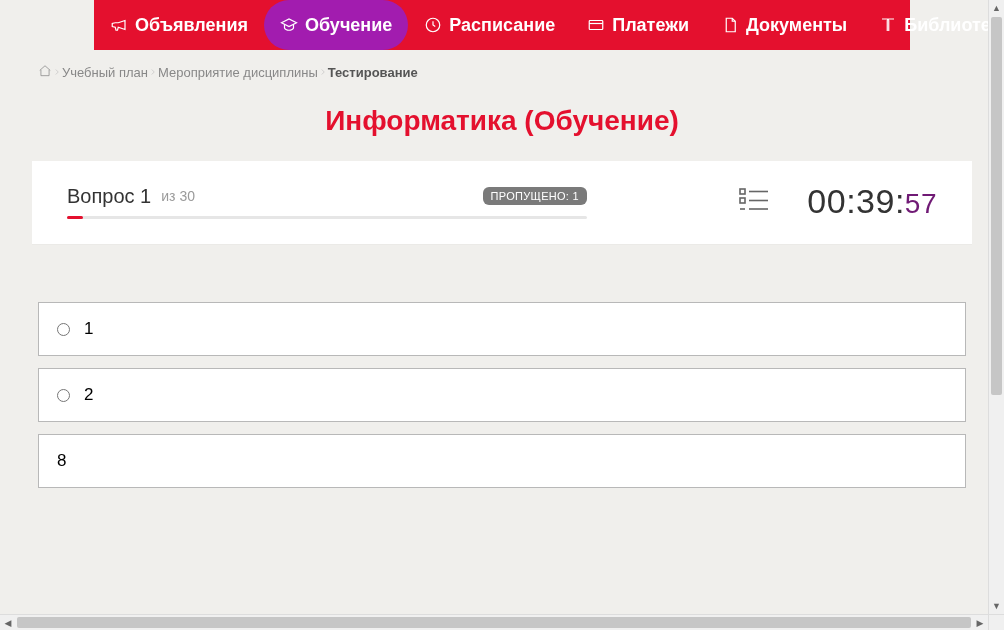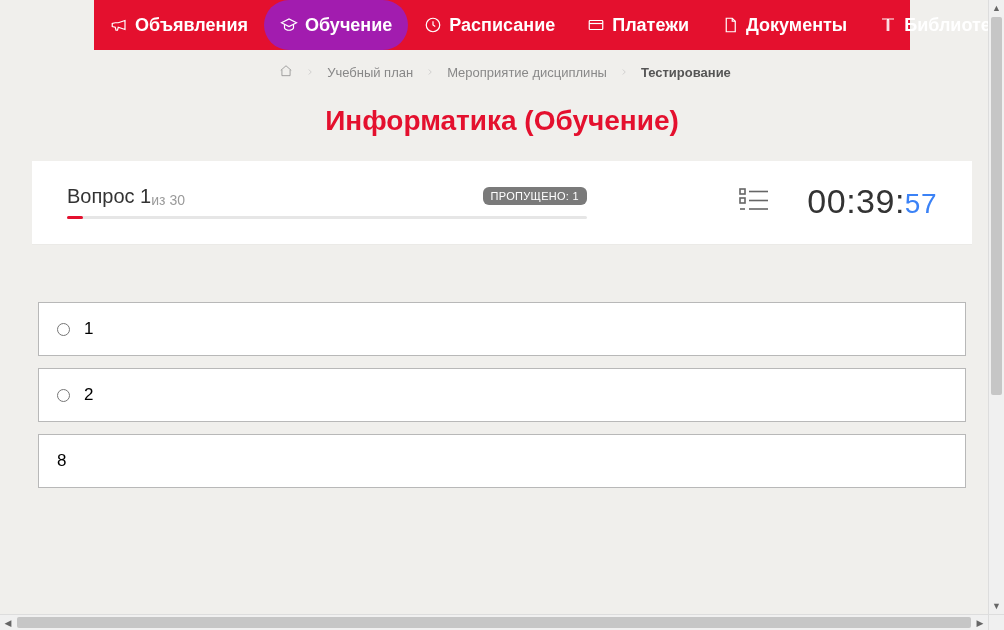--- a/index.html
+++ b/index.html
@@ -10,46 +10,46 @@
   .content-wrap { margin: 0 auto; width: 940px; padding-top: 0; }
 
   
   .navbar { display: flex; background: #e4102e; height: 50px; width: 816px; margin: 0 auto; }
   .nav-item { display: flex; align-items: center; color: #fff; font-size: 18px; font-weight: 600; padding: 0 16px; cursor: pointer; white-space: nowrap; gap: 7px; }
   .nav-item.active { background: #a21caf; border-radius: 25px; }
   .nav-icon { display: inline-flex; align-items: center; justify-content: center; width: 18px; height: 18px; }
   .nav-icon svg { width: 18px; height: 18px; fill: none; stroke: #fff; stroke-width: 1.6; }
 
   
-  .breadcrumbs { display: flex; align-items: center; gap: 12px; padding: 14px 0 14px 6px; color: #888; font-size: 13px; justify-content: center; }
+  .breadcrumbs { display: flex; align-items: center; gap: 0; padding: 14px 0 14px 6px; color: #888; font-size: 13px; }
   .breadcrumbs .bc-link { color: #888; cursor: pointer; }
   .breadcrumbs .bc-current { color: #555; font-weight: bold; }
   .bc-sep { color: #bbb; }
   .bc-sep svg { width: 10px; height: 10px; stroke: #bbb; stroke-width: 1.5; fill: none; }
   .home-icon svg { width: 14px; height: 14px; stroke: #888; fill: none; stroke-width: 1.3; }
 
   
   .page-title { text-align: center; color: #e4102e; font-size: 28px; font-weight: 700; margin: 10px 0 24px; }
 
   
   .qpanel { background: #fff; border: 1px solid #fff; padding: 20px 34px 22px; display: flex; align-items: center; justify-content: space-between; box-shadow: 0 1px 1px rgba(0,0,0,0.02); }
   .qpanel-left { flex: 1; }
-  .qnum-row { display: flex; align-items: flex-end; }
+  .qnum-row { display: flex; align-items: center; gap: 10px; }
   .qnum { font-size: 20px; color: #333; }
   .qof { font-size: 14px; color: #9a9a9a; }
   .skipped-badge { background: #7a7a7a; color: #fff; font-size: 11px; padding: 3px 8px; letter-spacing: 0.3px; border-radius: 6px; margin-left: auto; }
   .qnum-wrap { display: flex; align-items: center; justify-content: space-between; width: 520px; }
   .progress-track { width: 520px; height: 3px; background: #e6e6e6; margin-top: 8px; border-radius: 2px; }
   .progress-fill { height: 100%; width: 3%; background: #e4102e; border-radius: 2px; }
 
   .list-icon { margin: 0 38px 0 60px; cursor: pointer; }
   .list-icon svg { width: 30px; height: 26px; stroke: #666; stroke-width: 1.6; fill: none; }
 
   .timer { font-size: 34px; color: #333; font-weight: 400; white-space: nowrap; letter-spacing: 0.5px; }
-  .timer .sec { color: #3b82f6; font-size: 28px; }
+  .timer .sec { color: #701a75; font-size: 28px; }
 
   
   .qbody { margin-top: 44px; color: #2b2b2b; }
   .qlabel { font-weight: 700; font-style: italic; font-size: 17px; margin-bottom: 6px; }
   .qtext { font-size: 17px; line-height: 1.5; }
   .atype-row { margin-top: 44px; font-size: 17px; }
   .atype-label { font-weight: 700; font-style: italic; }
 
   
   .answers { margin-top: 58px; display: flex; flex-direction: column; gap: 12px; padding: 0 6px; }

